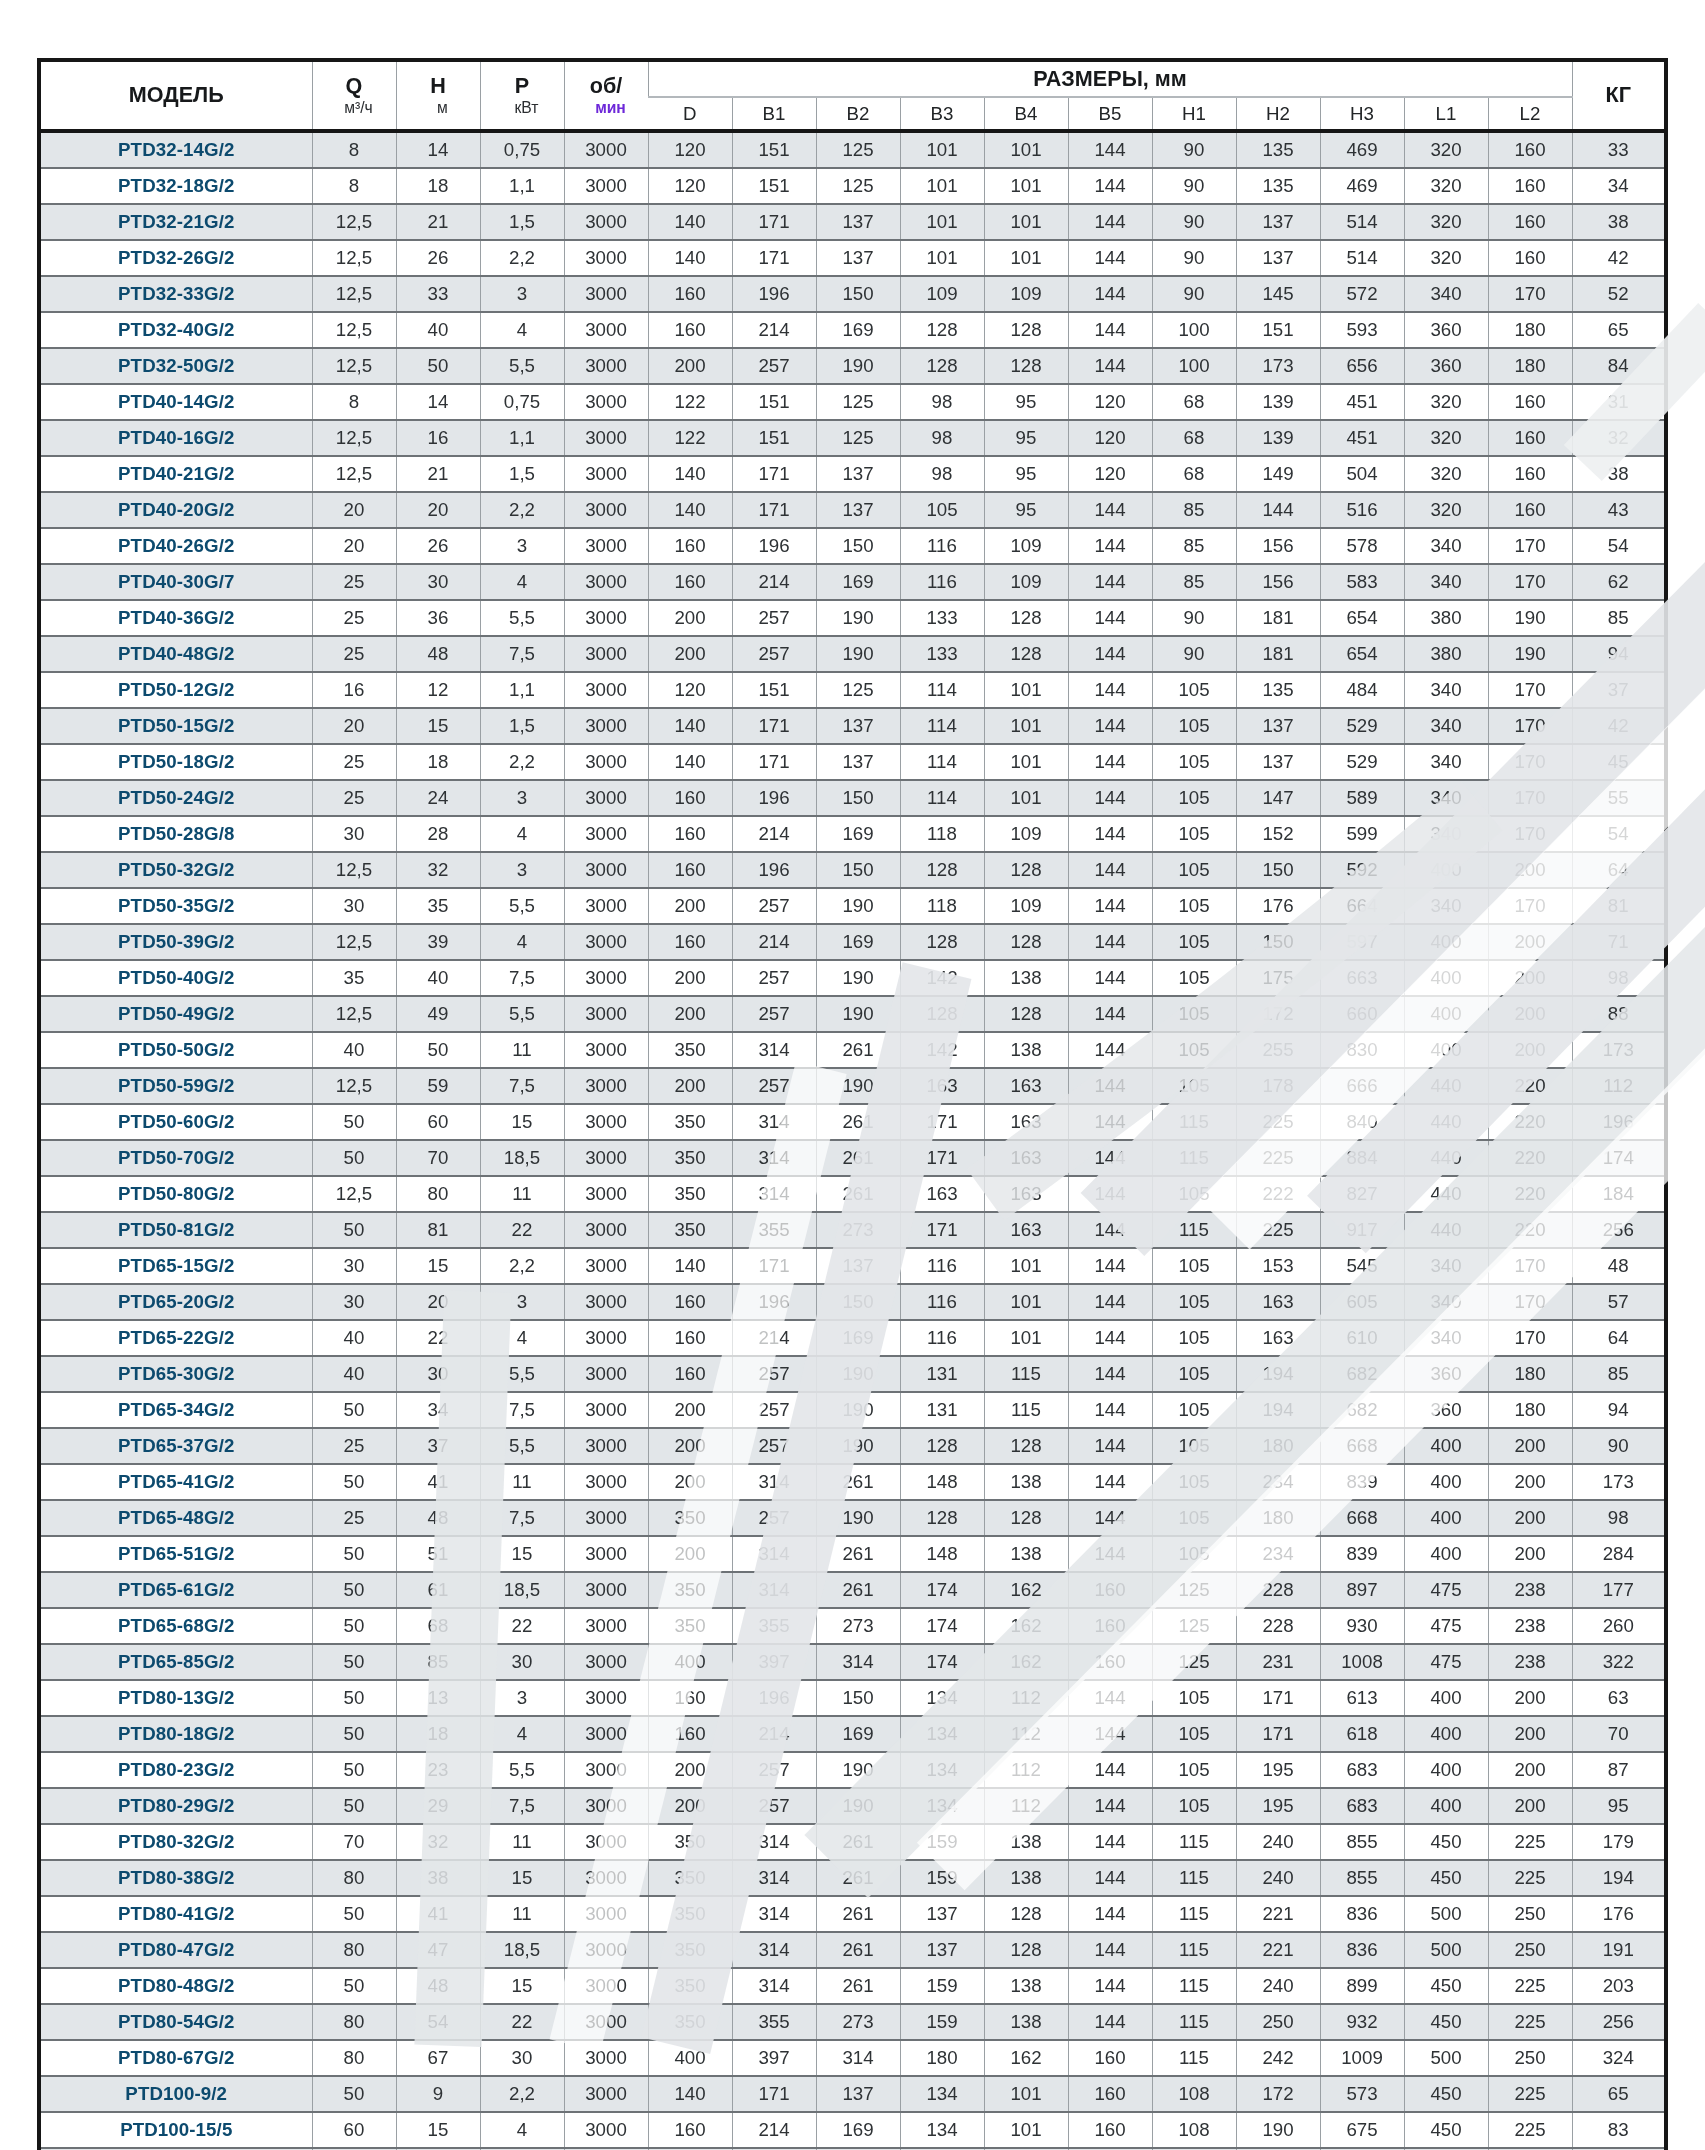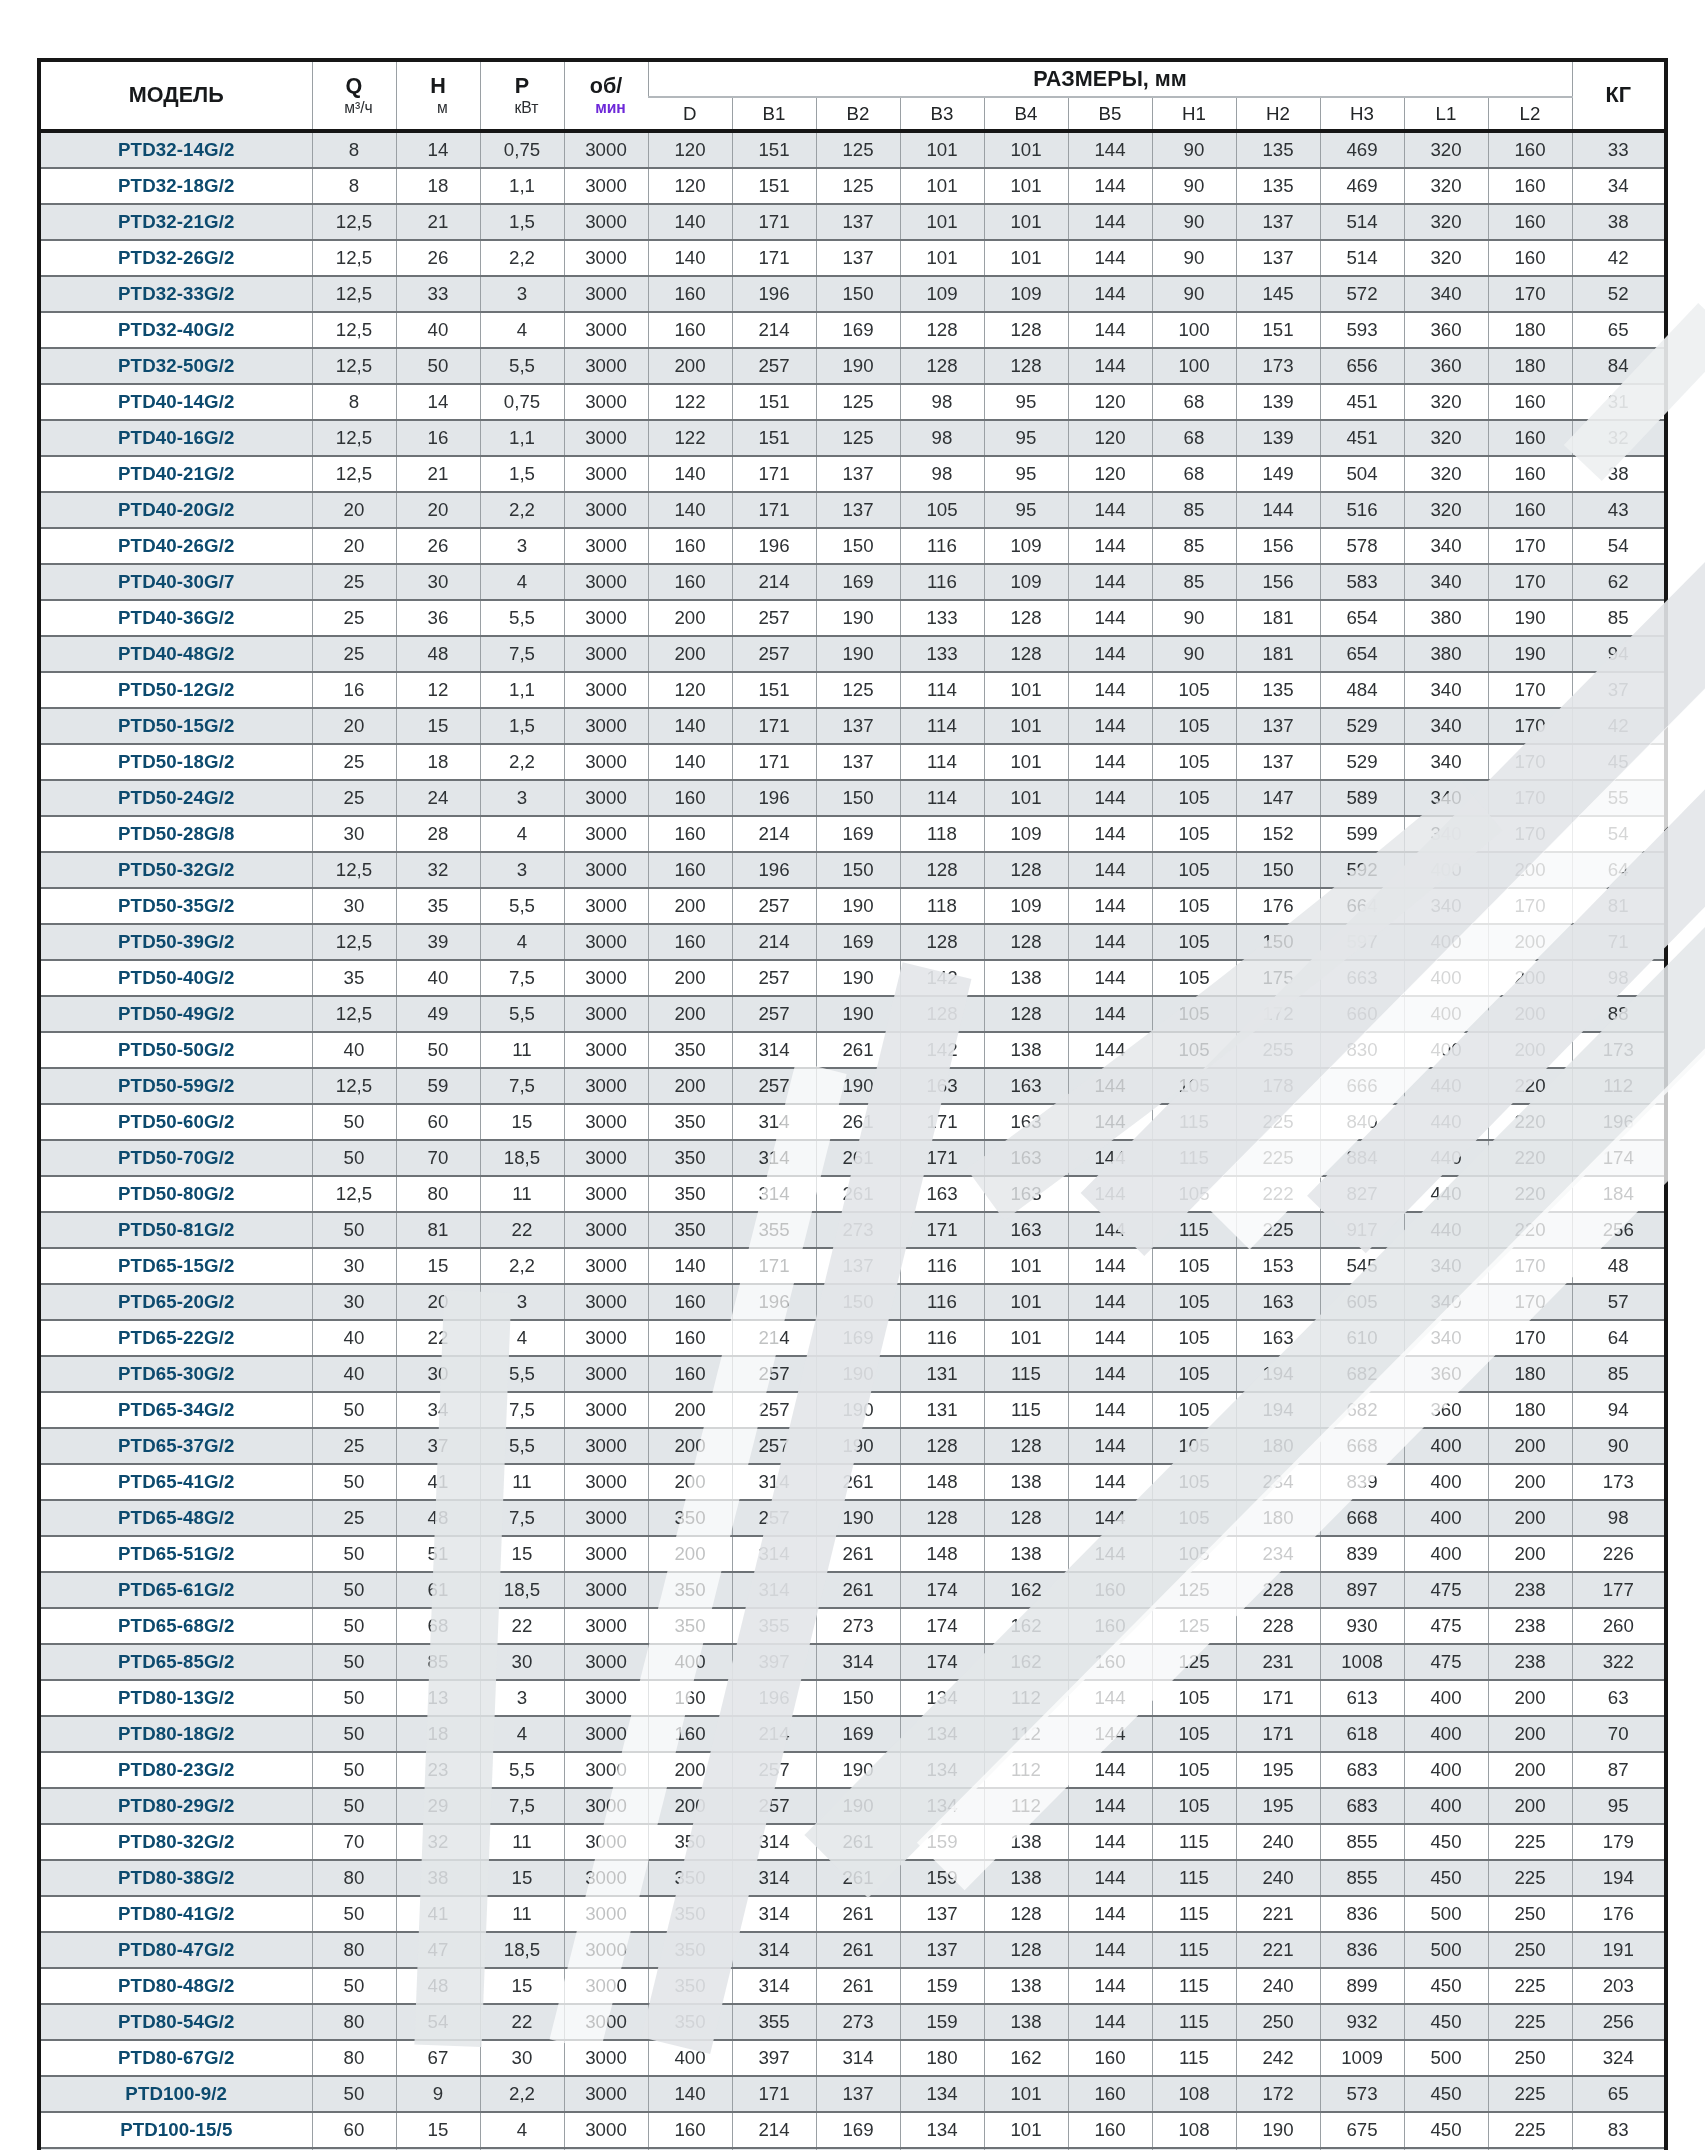--- a/index.html
+++ b/index.html
@@ -884,21 +884,21 @@
           <td>314</td>
           <td>261</td>
           <td>148</td>
           <td>138</td>
           <td>144</td>
           <td>105</td>
           <td>234</td>
           <td>839</td>
           <td>400</td>
           <td>200</td>
-          <td>226</td>
+          <td>284</td>
         </tr>
         <tr class="shaded">
           <td class="model">PTD65-61G/2</td>
           <td>50</td>
           <td>61</td>
           <td>18,5</td>
           <td>3000</td>
           <td>350</td>
           <td>314</td>
           <td>261</td>

